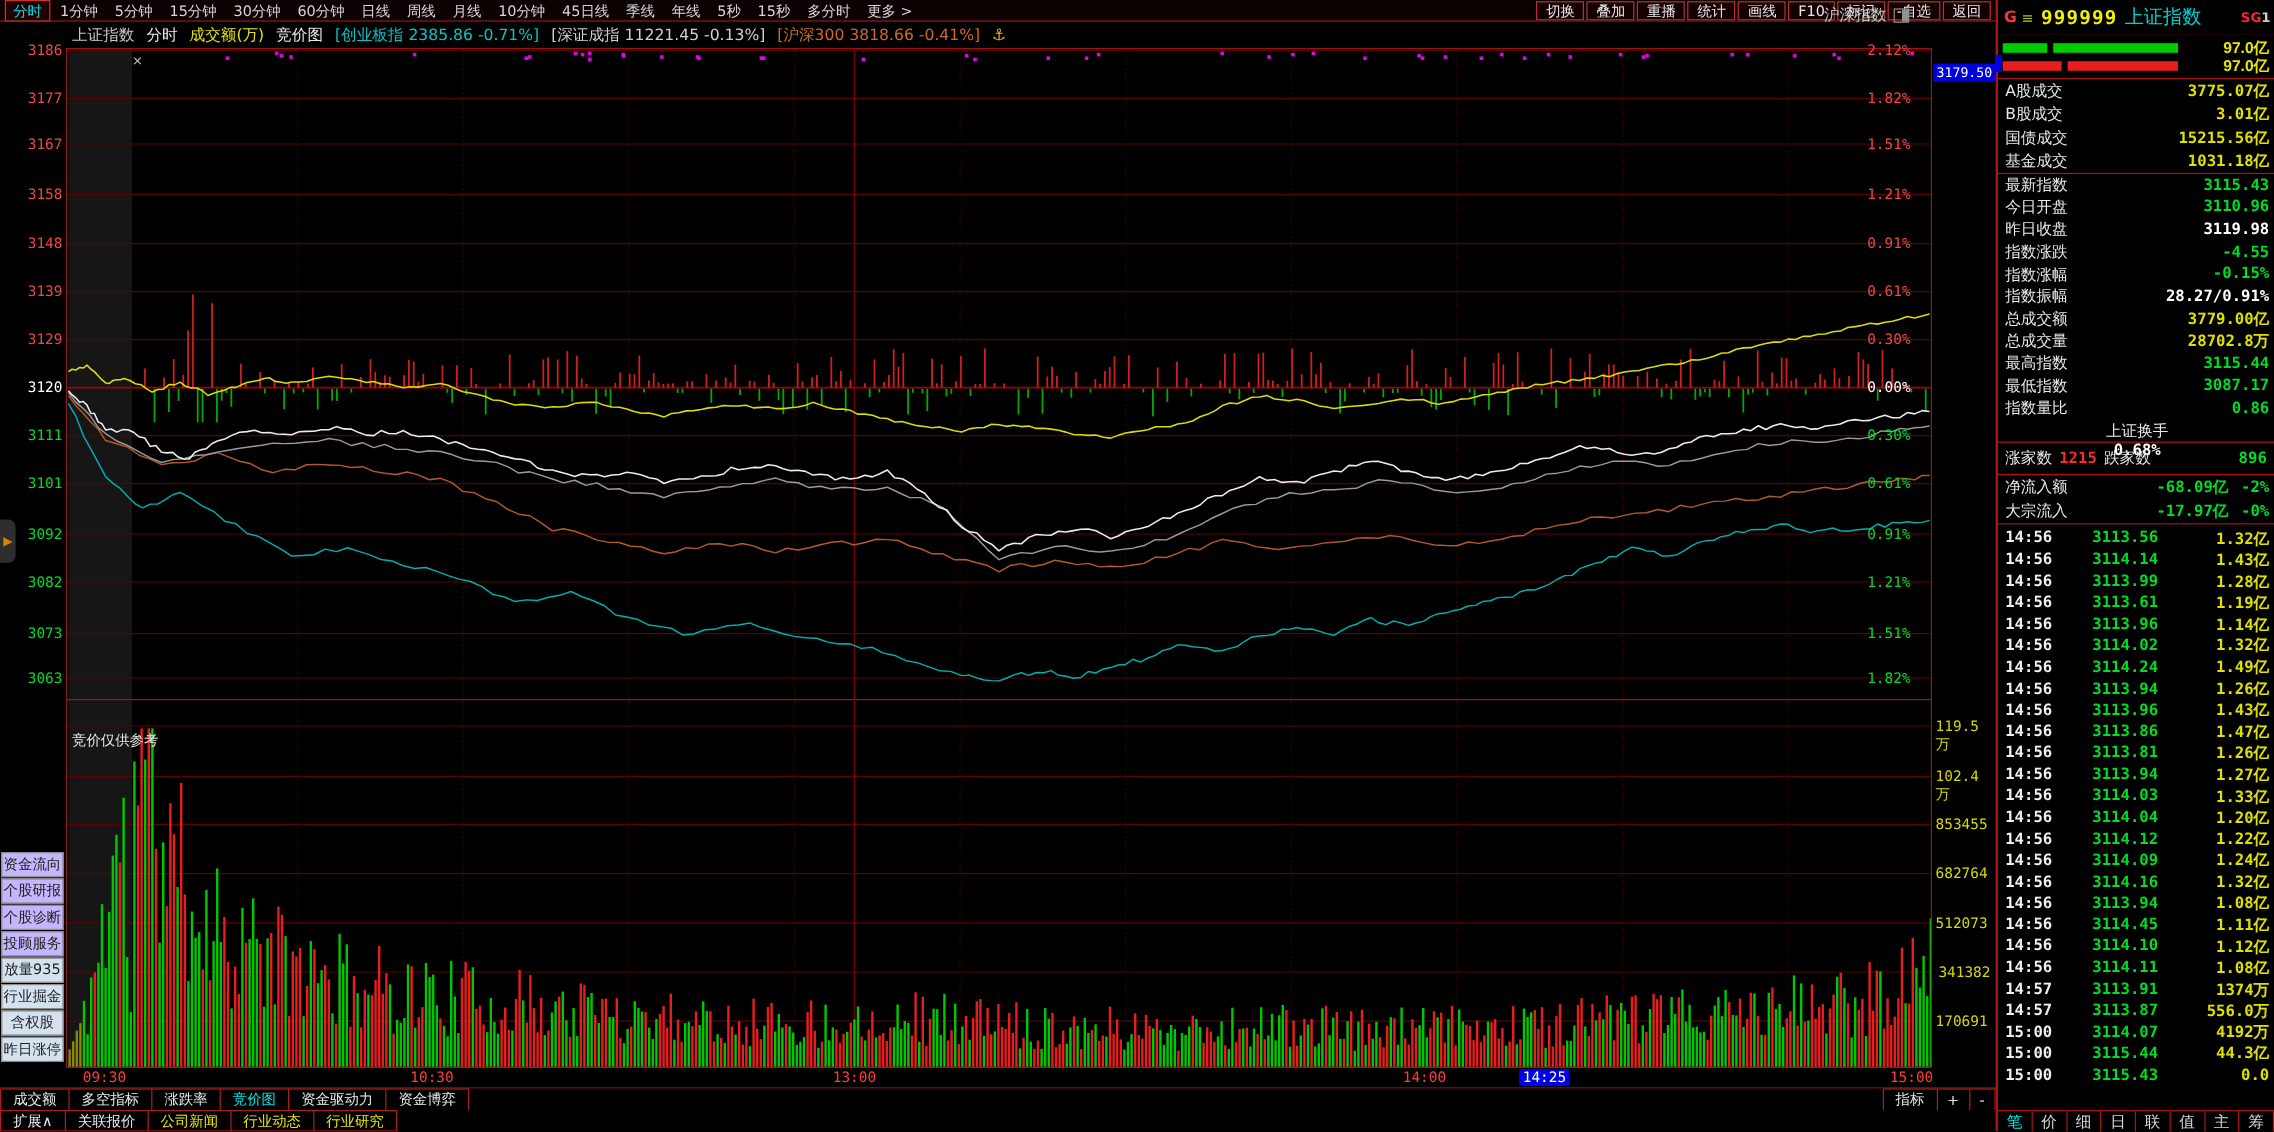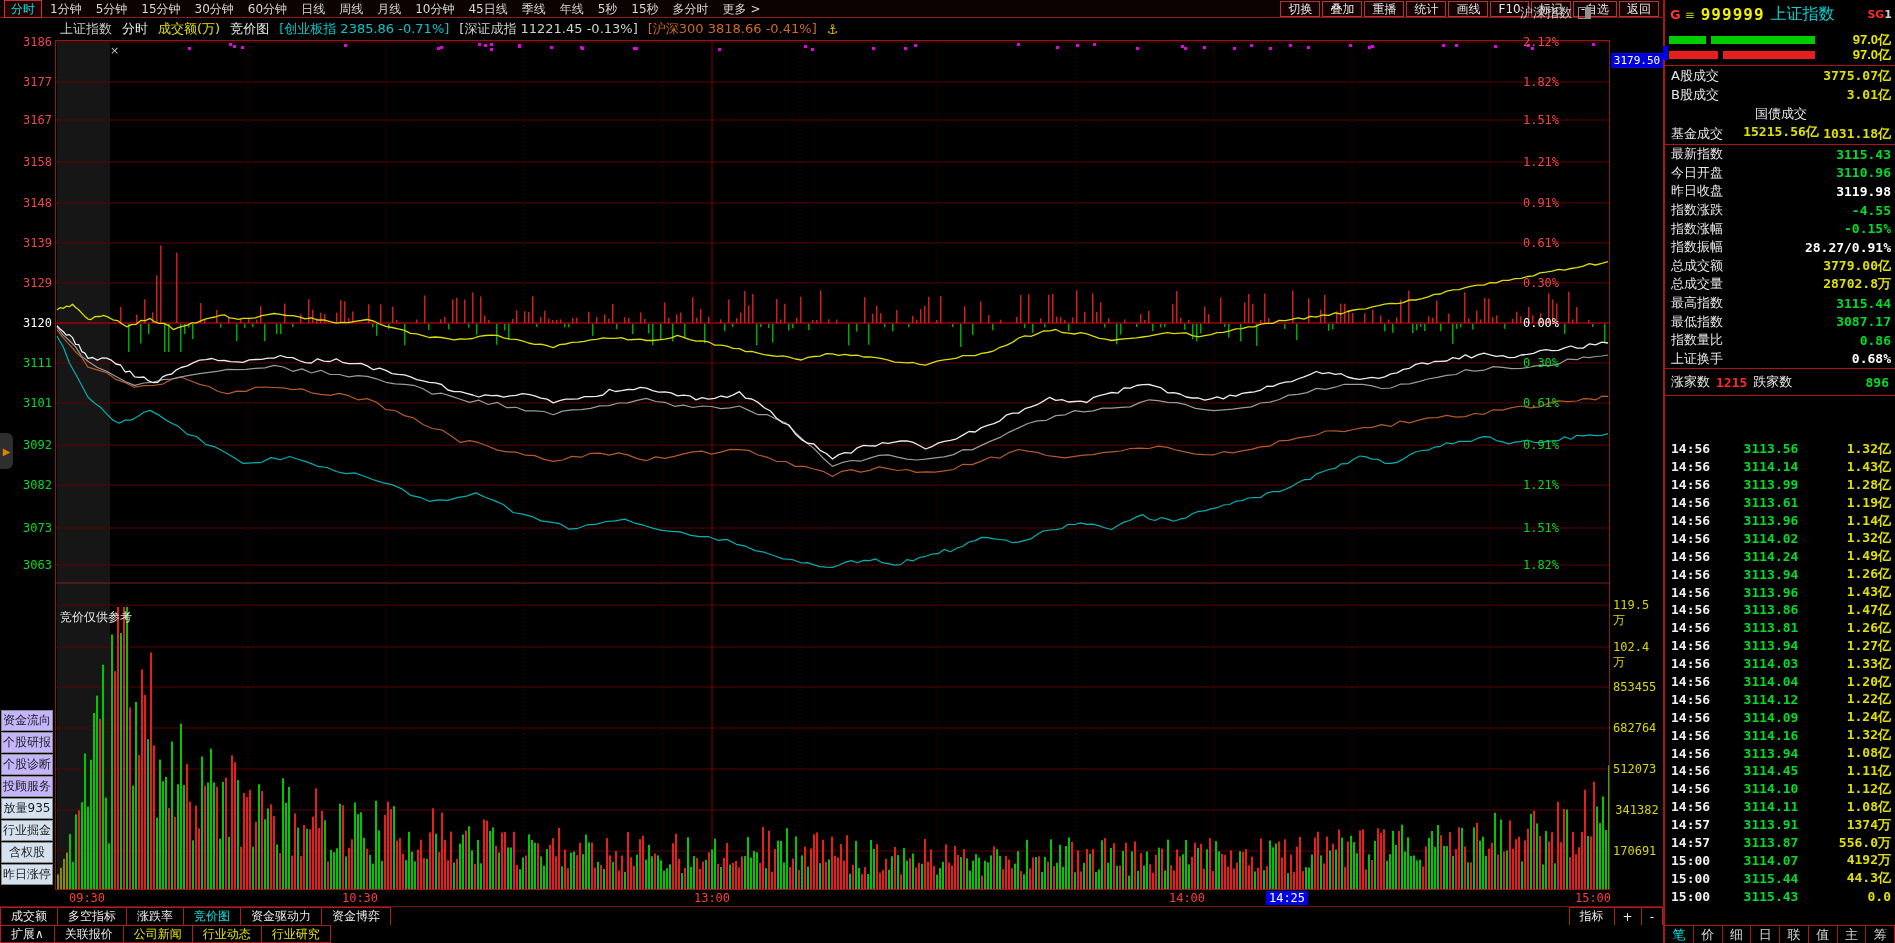--- a/index.html
+++ b/index.html
@@ -25,21 +25,21 @@
   #sh-sg .sg{color:#ff2828;} #sh-sg .sg1{color:#cccccc;}
   
   #titlerow{position:absolute;left:0;top:18px;width:1663px;height:22px;display:flex;align-items:center;gap:10px;padding-left:60px;box-sizing:border-box;}
   .tr-seg{white-space:nowrap;font-size:13px;}
   #tr-right{position:absolute;left:1520px;top:4px;display:flex;align-items:center;gap:6px;color:#c8c8c8;font-size:13px;}
   .win-icon{display:inline-block;width:11px;height:10px;border:1px solid #909090;
             background:linear-gradient(to right,transparent 55%,#909090 55%);}
   
   #axis-left span, #axis-right span, #axis-vol span{position:absolute;display:block;font-size:12px;font-family:"DejaVu Sans Mono",monospace;}
   #axis-left span{left:14px;width:38px;text-align:right;}
-  #axis-right span{left:1518px;width:46px;text-align:center;}
+  #axis-right span{left:1556px;width:46px;text-align:left;}
   #axis-vol span{left:1613px;width:48px;color:#d8d800;}
   .ax-red{color:#f04646;} .ax-green{color:#00dc28;} .ax-white{color:#ffffff;}
   #price-badge{position:absolute;left:1611px;top:53px;width:52px;height:15px;background:#0000dc;color:#fff;
                font-size:11px;text-align:center;line-height:15px;font-family:"DejaVu Sans Mono",monospace;}
   #auction-note{position:absolute;left:60px;top:609px;color:#e8e8e8;font-size:12px;}
   #chart-close-x{position:absolute;left:110px;top:44px;color:#bbb;font-size:11px;}
   
   #time-axis{position:absolute;left:0;top:890px;width:1663px;height:15px;}
   #time-axis .tl{position:absolute;top:1px;transform:translateX(-50%);color:#ff3c3c;font-size:12px;font-family:"DejaVu Sans Mono",monospace;}
   #time-axis .tl.hl{background:#0000e6;color:#fff;padding:0 3px;}
@@ -1136,21 +1136,21 @@
     </div>
   <div class="rp-sec" id="rp-sec1">
       <div class="rp-row" style="height: 19.5px;">
         <span class="rp-label">A股成交</span>
         <span class="rp-val v-y">3775.07亿</span>
       </div>
       <div class="rp-row" style="height: 19.5px; gap: 28px;">
         <span class="rp-label">B股成交</span>
         <span class="rp-val v-y">3.01亿</span>
       </div>
-      <div class="rp-row" style="height: 19.5px; flex-direction: column;">
+      <div class="rp-row" style="height: 19.5px;">
         <span class="rp-label">国债成交</span>
         <span class="rp-val v-y">15215.56亿</span>
       </div>
       <div class="rp-row" style="height: 19.5px;">
         <span class="rp-label">基金成交</span>
         <span class="rp-val v-y">1031.18亿</span>
       </div>
     </div>
   <div class="rp-sec" id="rp-sec2">
       <div class="rp-row" style="height: 18.6px;">
@@ -1190,31 +1190,43 @@
         <span class="rp-val v-g">3115.44</span>
       </div>
       <div class="rp-row" style="height: 18.6px;">
         <span class="rp-label">最低指数</span>
         <span class="rp-val v-g">3087.17</span>
       </div>
       <div class="rp-row" style="height: 18.6px;">
         <span class="rp-label">指数量比</span>
         <span class="rp-val v-g">0.86</span>
       </div>
-      <div class="rp-row" style="height: 18.6px;">
+      <div class="rp-row" style="height: 18.6px; flex-direction: column;">
         <span class="rp-label">上证换手</span>
         <span class="rp-val v-w">0.68%</span>
       </div>
     </div>
   <div id="updown-row">
     <span class="rp-label">涨家数</span>
     <span class="rp-val v-r">1215</span>
     <span class="rp-label">跌家数</span>
     <span class="rp-val v-g" style="margin-left:auto;">896</span>
   </div>
+  <div class="rp-sec" id="flow-sec">
+      <div class="rp-row">
+        <span class="rp-label">净流入额</span>
+        <span class="rp-val v-g" style="margin-left: auto;">-68.09亿</span>
+        <span class="rp-val v-g flow-pct">-2%</span>
+      </div>
+      <div class="rp-row">
+        <span class="rp-label">大宗流入</span>
+        <span class="rp-val v-g" style="margin-left: auto;">-17.97亿</span>
+        <span class="rp-val v-g flow-pct">-0%</span>
+      </div>
+    </div>
   <div id="tick-list">
       <div class="tick-row">
         <span class="tick-t">14:56</span>
         <span class="tick-p">3113.56</span>
         <span class="tick-a">1.32亿</span>
       </div>
       <div class="tick-row">
         <span class="tick-t">14:56</span>
         <span class="tick-p">3114.14</span>
         <span class="tick-a">1.43亿</span>

